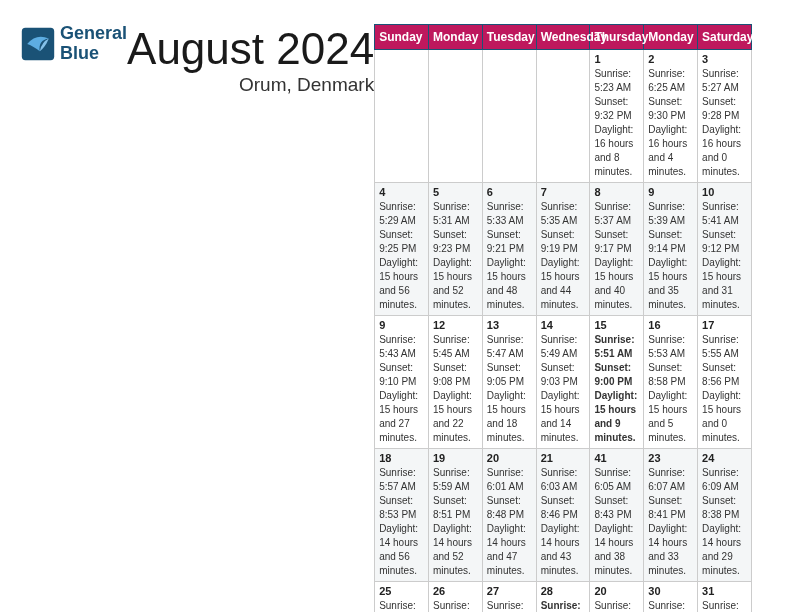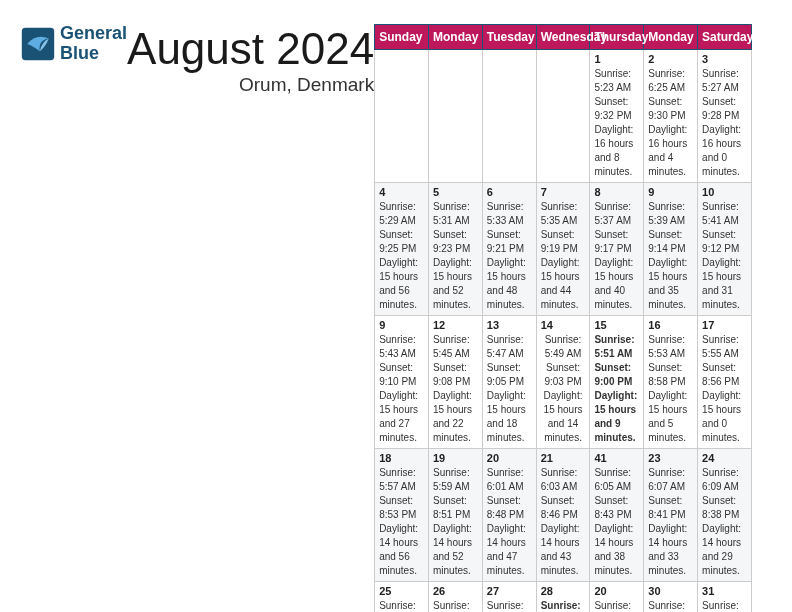--- a/index.html
+++ b/index.html
@@ -226,21 +226,21 @@
           </td>
           <td>
             <span class="day-num">13</span>
             <div class="day-info" style="white-space: pre-line;">Sunrise: 5:47 AM
 Sunset: 9:05 PM
 Daylight: 15 hours
 and 18 minutes.</div>
           </td>
           <td>
             <span class="day-num">14</span>
-            <div class="day-info" style="white-space: pre-line; text-align: center;">Sunrise: 5:49 AM
+            <div class="day-info" style="white-space: pre-line;">Sunrise: 5:49 AM
 Sunset: 9:03 PM
 Daylight: 15 hours
 and 14 minutes.</div>
           </td>
           <td>
             <span class="day-num">15</span>
             <div class="day-info" style="white-space: pre-line; font-weight: bold;">Sunrise: 5:51 AM
 Sunset: 9:00 PM
 Daylight: 15 hours
 and 9 minutes.</div>

